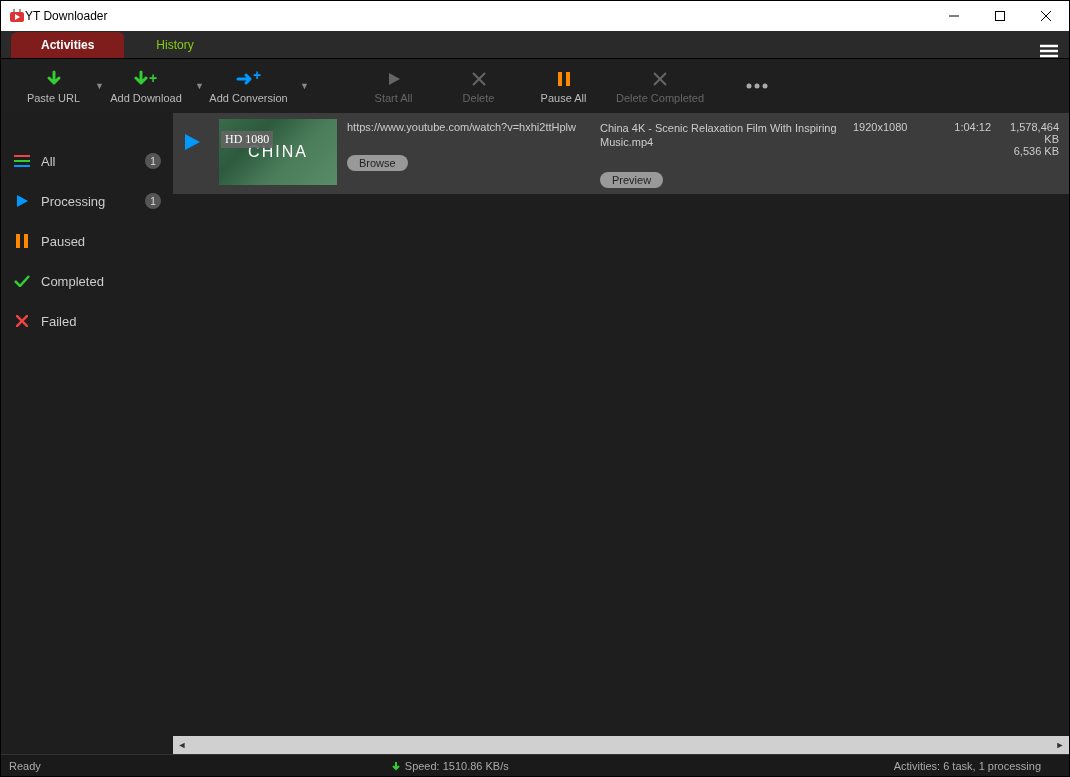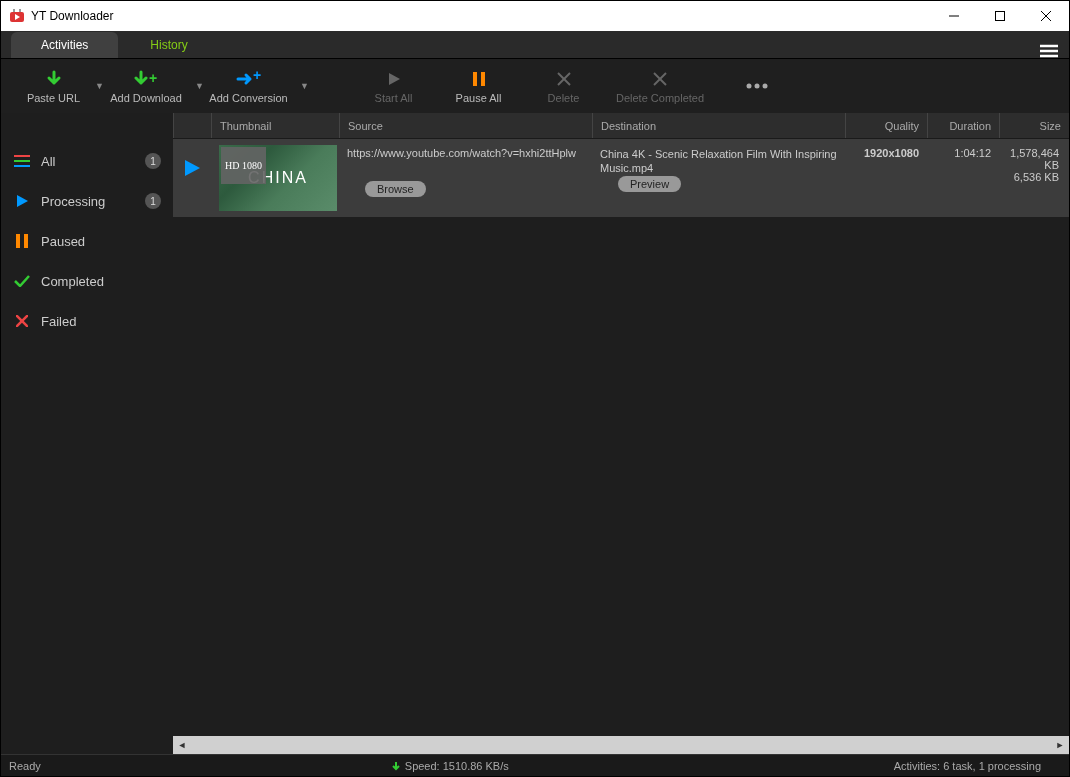--- a/index.html
+++ b/index.html
@@ -1,24 +1,24 @@
 <!DOCTYPE html>
 <html><head>
 <meta charset="utf-8">
 <style>
 * { margin: 0; padding: 0; box-sizing: border-box; font-family: "Segoe UI", Tahoma, sans-serif; }
 body { background: #1e1e1e; width: 1070px; height: 777px; overflow: hidden; font-size: 12px; color: #c0c0c0; user-select: none; }
 .window { width: 100%; height: 100%; display: flex; flex-direction: column; border: 1px solid #000; }
 .titlebar { height: 30px; background: #fff; display: flex; align-items: center; padding-left: 8px; color: #000; }
-.titlebar .title { flex: 1; font-size: 12px; display: flex; align-items: center; gap: 6px; }
+.titlebar .title { flex: 1; font-size: 12px; display: flex; align-items: center; }
 .titlebar .win-controls { display: flex; }
 .titlebar .win-btn { width: 46px; height: 30px; display: flex; align-items: center; justify-content: center; }
 .tabbar { height: 28px; background: #2a2a2a; display: flex; align-items: flex-end; padding-left: 10px; border-bottom: 1px solid #000; }
 .tab { padding: 6px 30px; font-size: 12px; color: #84cc16; border-radius: 6px 6px 0 0; margin-right: 2px; }
-.tab.active { background: #404040; color: #fff; font-weight: 400; margin-top: 8px; }
+.tab.active { background: #7f1d1d; color: #fff; font-weight: 700; margin-top: 8px; }
 .hamburger { margin-left: auto; width: 40px; display: flex; align-items: center; justify-content: center; color: #fff; font-size: 20px; }
 .toolbar { height: 54px; background: #1f1f1f; display: flex; align-items: center; padding: 0 10px; gap: 0; }
 .tbtn { display: flex; flex-direction: column; align-items: center; justify-content: center; padding: 4px 10px; color: #bbb; min-width: 85px; position: relative; }
 .tbtn .ic { height: 22px; display: flex; align-items: center; justify-content: center; }
 .tbtn .lbl { font-size: 11px; margin-top: 2px; }
 .tbtn.disabled { color: #666; }
 .tbtn .drop { position: absolute; right: -8px; top: 50%; transform: translateY(-50%); color: #888; font-size: 9px; }
 .content { flex: 1; display: flex; background: #1e1e1e; overflow: hidden; }
 .sidebar { width: 172px; background: #1e1e1e; padding-top: 28px; }
 .sitem { height: 40px; display: flex; align-items: center; padding: 0 12px; color: #ccc; font-size: 13px; gap: 10px; position: relative; }
@@ -33,27 +33,27 @@
 .ch-dest { width: 253px; }
 .ch-qual { width: 82px; justify-content: flex-end; }
 .ch-dur { width: 72px; justify-content: flex-end; }
 .ch-size { flex: 1; justify-content: flex-end; padding-right: 10px; }
 .rows { flex: 1; overflow: auto; }
 .row { display: flex; background: #3c3c3c; min-height: 72px; align-items: flex-start; padding: 6px 0; color: #ccc; font-size: 11px; }
 .rc { padding: 0 8px; }
 .rc-play { width: 38px; display: flex; align-items: center; justify-content: center; padding-top: 14px; }
 .rc-thumb { width: 128px; }
 .thumb { width: 118px; height: 66px; background: linear-gradient(135deg, #3a6b4a 0%, #2d5a3d 30%, #4a7c5a 60%, #5a8c6a 100%); position: relative; display: flex; align-items: center; justify-content: center; color: #fff; font-family: serif; font-size: 16px; letter-spacing: 2px; }
-.thumb .badge-hd { position: absolute; top: 2px; left: 2px; background: rgba(100,100,100,0.9); color: #fff; font-size: 10px; padding: 13px 4px; font-family: "Segoe UI"; letter-spacing: 0; }
+.thumb .badge-hd { position: absolute; top: 12px; left: 2px; background: rgba(100,100,100,0.9); color: #fff; font-size: 12px; padding: 1px 4px; font-family: "Segoe UI"; letter-spacing: 0; }
 .rc-src { width: 253px; display: flex; flex-direction: column; gap: 22px; padding-top: 2px; }
-.rc-dest { width: 253px; display: flex; flex-direction: column; gap: 0; padding-top: 2px; }
-.rc-qual { width: 82px; text-align: right; padding-top: 2px; font-weight: bold; }
+.rc-dest { width: 253px; display: flex; flex-direction: column; gap: 22px; padding-top: 2px; }
+.rc-qual { width: 82px; padding-top: 2px; }
 .rc-dur { width: 72px; text-align: right; padding-top: 2px; }
 .rc-size { flex: 1; text-align: right; padding-right: 10px; padding-top: 2px; }
-.pillbtn { background: #999; color: #222; border-radius: 10px; padding: 2px 12px; font-size: 11px; width: fit-content; border: none; cursor: pointer; margin-left: 18px; }
+.pillbtn { background: #999; color: #222; border-radius: 10px; padding: 2px 12px; font-size: 11px; width: fit-content; border: none; cursor: pointer; }
 .hscroll { height: 18px; background: #2a2a2a; display: flex; align-items: center; }
 .hscroll .arrow { width: 18px; height: 18px; background: #d0d0d0; display: flex; align-items: center; justify-content: center; color: #333; font-size: 9px; }
 .hscroll .track { flex: 1; height: 18px; background: #d0d0d0; position: relative; }
 .statusbar { height: 22px; background: #1a1a1a; display: flex; align-items: center; padding: 0 8px; color: #aaa; font-size: 11px; border-top: 1px solid #333; }
 .statusbar .seg { display: flex; align-items: center; gap: 4px; padding-right: 20px; }
 svg { display: block; }
 </style>
 </head>
 <body>
 
@@ -131,37 +131,37 @@
     </div>
     <div style="width:50px"></div>
     <div class="tbtn disabled">
       <div class="ic">
           <svg width="16" height="16">
             <path d="M3 2 L14 8 L3 14 Z" fill="#666"></path>
           </svg>
         </div>
       <div class="lbl">Start All</div>
     </div>
+    <div class="tbtn disabled">
+      <div class="ic">
+          <svg width="14" height="14">
+            <line x1="1" y1="1" x2="13" y2="13" stroke="#666" stroke-width="2"></line>
+            <line x1="13" y1="1" x2="1" y2="13" stroke="#666" stroke-width="2"></line>
+          </svg>
+        </div>
+      <div class="lbl">Delete</div>
+    </div>
     <div class="tbtn">
       <div class="ic">
           <svg width="16" height="16">
             <rect x="2" y="1" width="4" height="14" fill="#f80"></rect>
             <rect x="10" y="1" width="4" height="14" fill="#f80"></rect>
           </svg>
         </div>
       <div class="lbl">Pause All</div>
-    </div>
-    <div class="tbtn disabled">
-      <div class="ic">
-          <svg width="14" height="14">
-            <line x1="1" y1="1" x2="13" y2="13" stroke="#666" stroke-width="2"></line>
-            <line x1="13" y1="1" x2="1" y2="13" stroke="#666" stroke-width="2"></line>
-          </svg>
-        </div>
-      <div class="lbl">Delete</div>
     </div>
     <div class="tbtn disabled" style="min-width:105px">
       <div class="ic">
           <svg width="14" height="14">
             <line x1="1" y1="1" x2="13" y2="13" stroke="#666" stroke-width="2"></line>
             <line x1="13" y1="1" x2="1" y2="13" stroke="#666" stroke-width="2"></line>
           </svg>
         </div>
       <div class="lbl">Delete Completed</div>
     </div>
@@ -220,29 +220,20 @@
             <svg width="12" height="12">
               <line x1="0" y1="0" x2="12" y2="12" stroke="#e44" stroke-width="2.5"></line>
               <line x1="12" y1="0" x2="0" y2="12" stroke="#e44" stroke-width="2.5"></line>
             </svg>
           </span>
         <span>Failed</span>
       </div>
     </div>
 
     <div class="main">
-      <div class="colhead">
-        <div class="ch ch-play"></div>
-        <div class="ch ch-thumb">Thumbnail</div>
-        <div class="ch ch-src">Source</div>
-        <div class="ch ch-dest">Destination</div>
-        <div class="ch ch-qual">Quality</div>
-        <div class="ch ch-dur">Duration</div>
-        <div class="ch ch-size">Size</div>
-      </div>
 
       <div class="rows">
         <div class="row">
           <div class="rc rc-play">
             <svg width="18" height="18">
                 <path d="M2 1 L17 9 L2 17 Z" fill="#09f"></path>
               </svg>
           </div>
           <div class="rc rc-thumb">
             <div class="thumb">

